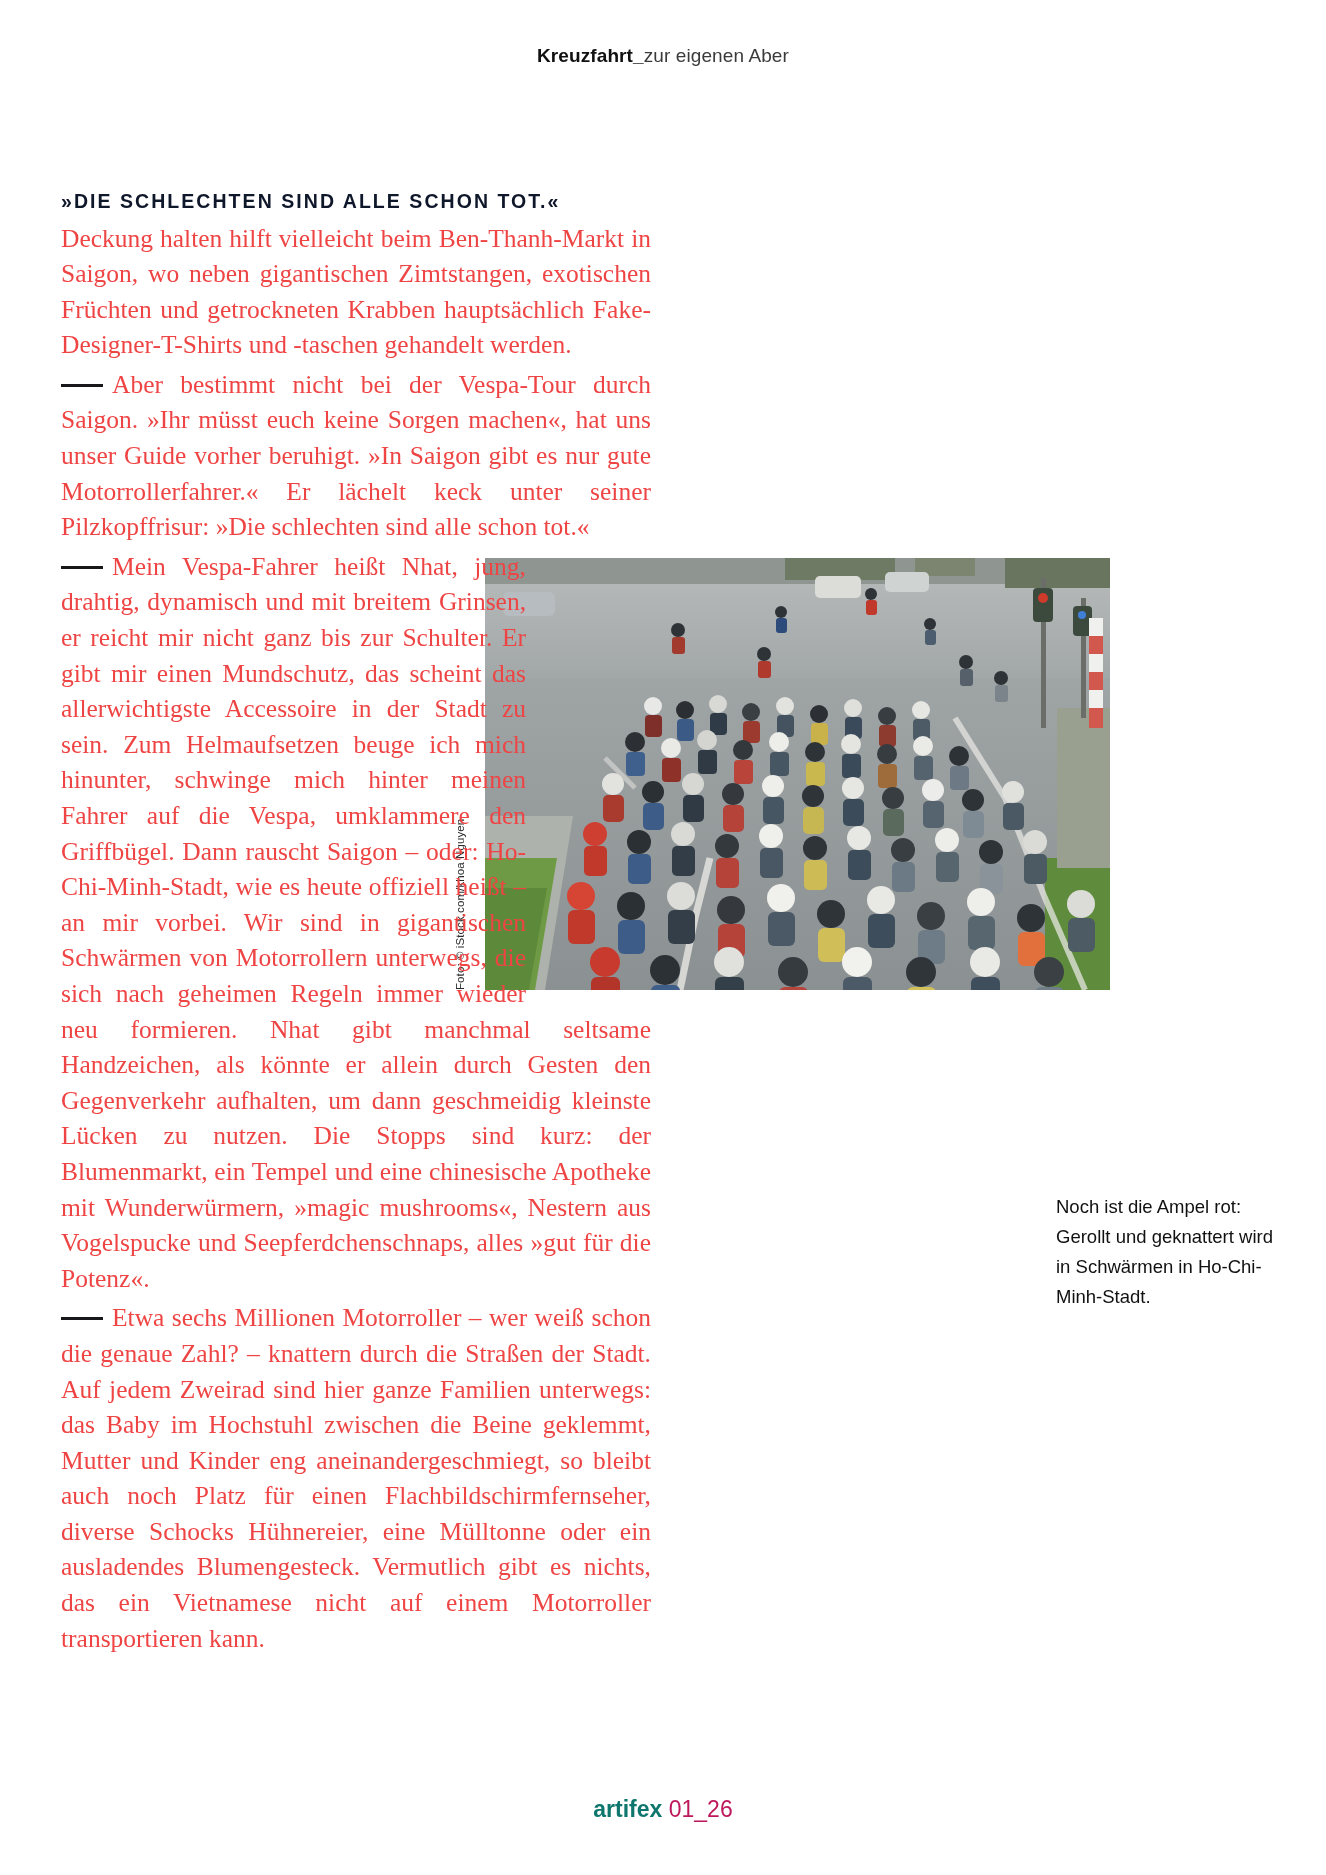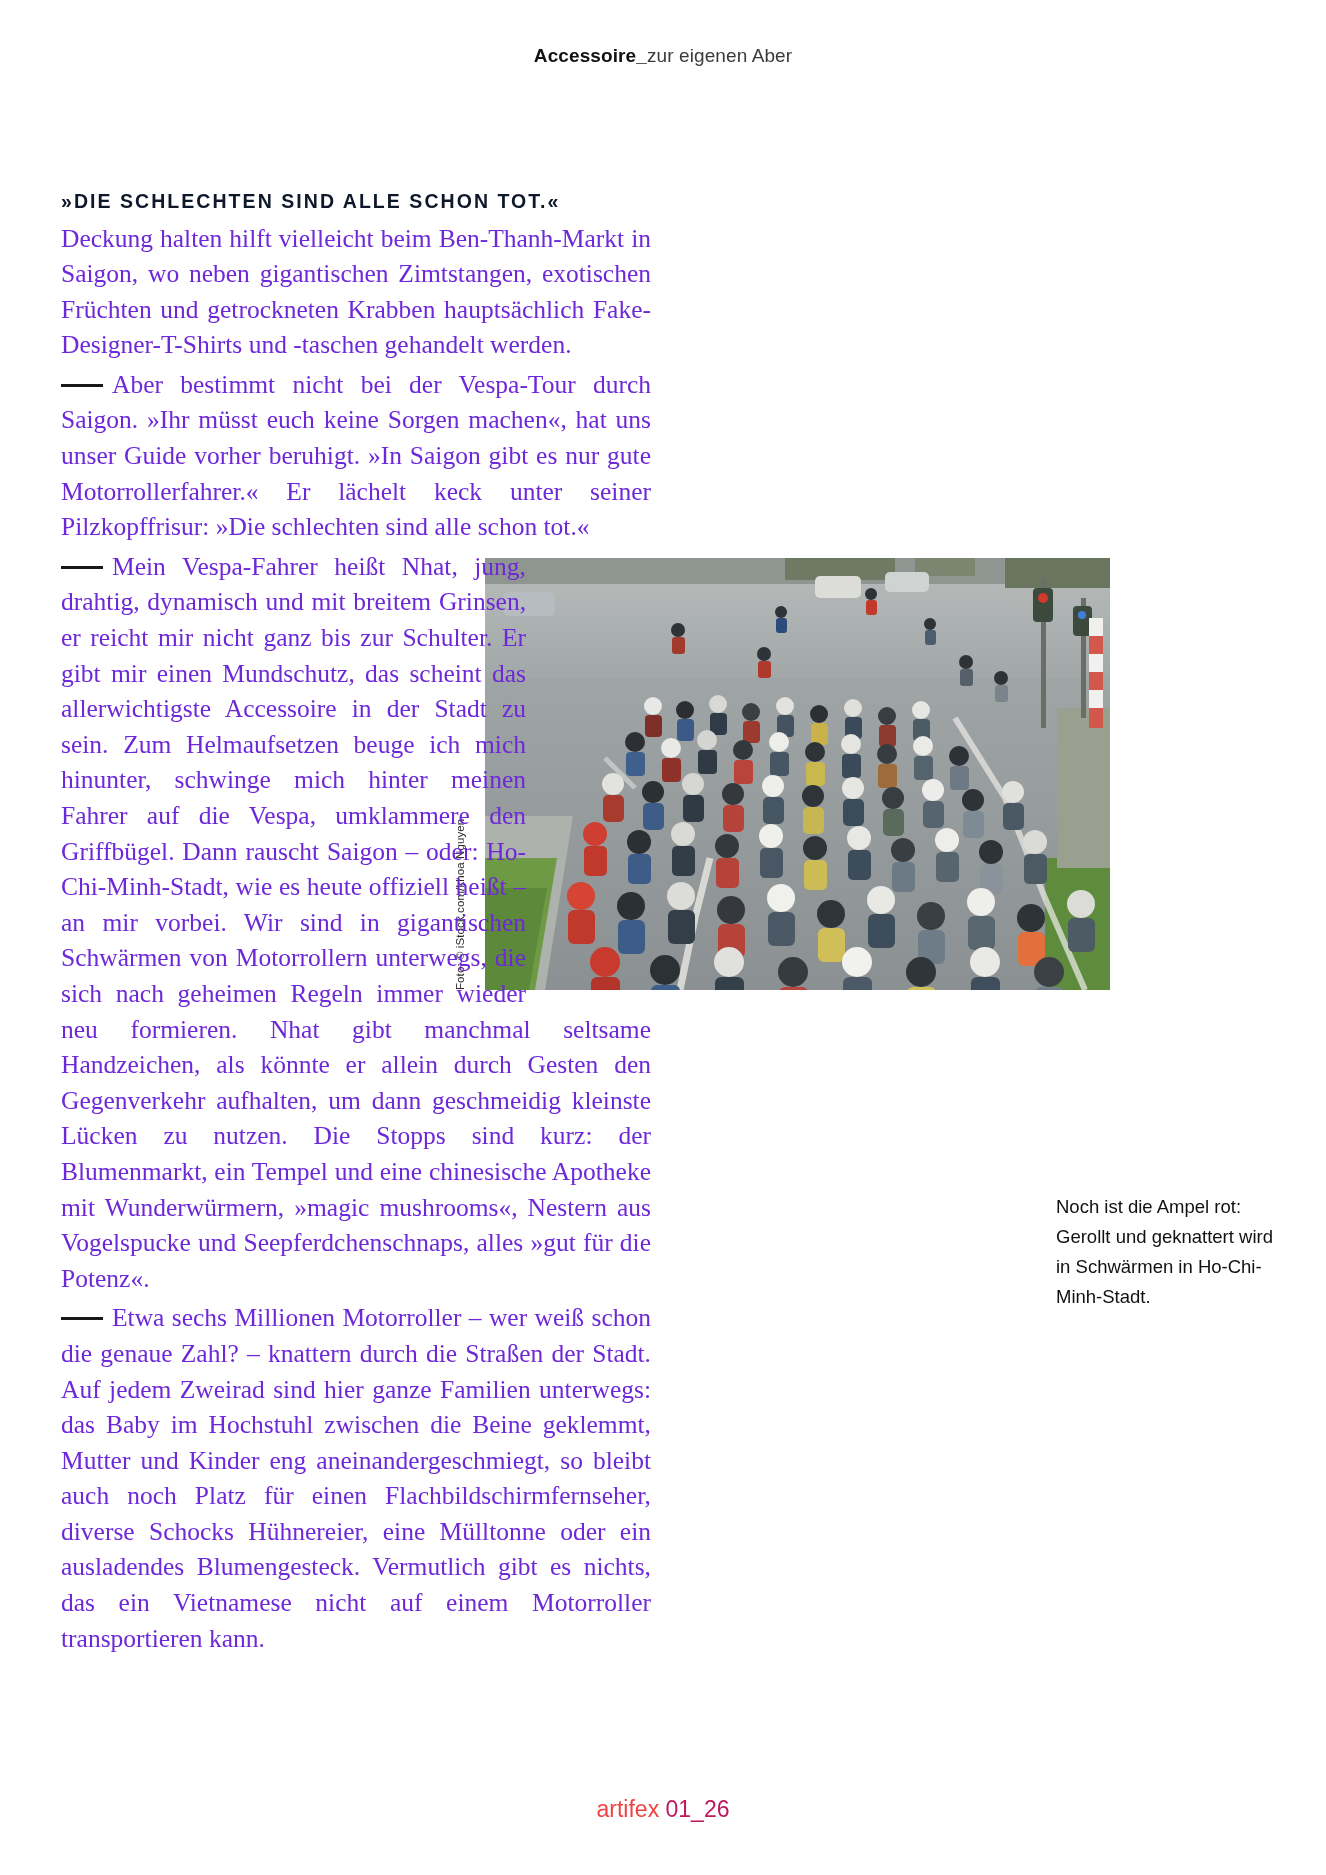--- a/index.html
+++ b/index.html
@@ -41,21 +41,21 @@
     margin:0 0 9px 0;
     white-space:nowrap;
   }
   .body-p{
     margin:0;
     font-size:25.5px;
     line-height:35.6px;
     text-align:justify;
     text-justify:inter-word;
     hyphens:none;
-    color:#6d28d9;
+    color:#ef4444;
   }
   .body-p + .body-p{margin-top:4px;}
   .dash{
     display:inline-block;
     width:42px;height:3px;
     background:#18181a;
     vertical-align:6px;
     margin-right:9px;
   }
 
@@ -99,38 +99,38 @@
   }
 
   
   .footer{
     position:absolute;left:0;bottom:52px;width:1326px;
     text-align:center;
     font-family:"Liberation Sans",sans-serif;
     font-size:23px;
     white-space:nowrap;
   }
-  .footer .f-bold{font-weight:normal;color:#ef4444;}
+  .footer .f-bold{font-weight:bold;color:#0f766e;}
   .footer .f-light{font-weight:normal;color:#be185d;}
 
   
   .float-spacer{
     float:right;
     clear:right;
     width:0px;
     height:0px;
   }
 </style>
 </head>
 <body>
 
 <div class="page">
 
   <div class="runhead">
-    <span class="rh-bold">Accessoire</span><span class="rh-sep">_</span><span class="rh-light">zur eigenen Aber</span>
+    <span class="rh-bold">Kreuzfahrt</span><span class="rh-sep">_</span><span class="rh-light">zur eigenen Aber</span>
   </div>
 
   <div class="figure">
     <div class="photo">
       <svg viewBox="0 0 625 432" preserveAspectRatio="none">
         <defs>
           <linearGradient id="road" x1="0" y1="0" x2="0" y2="1">
             <stop offset="0" stop-color="#a7acad"></stop>
             <stop offset="1" stop-color="#8b9092"></stop>
           </linearGradient>

